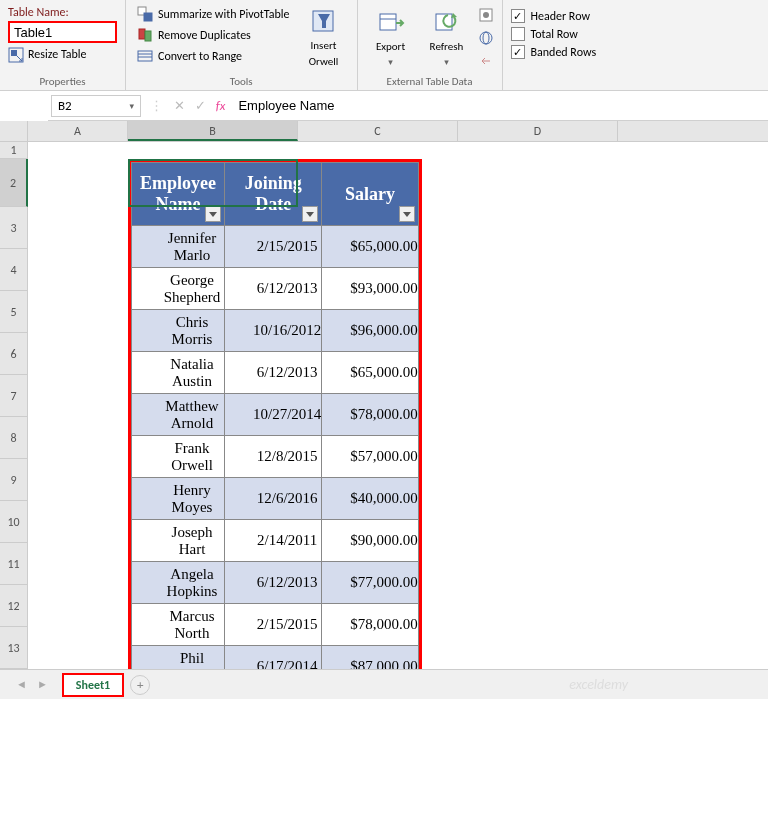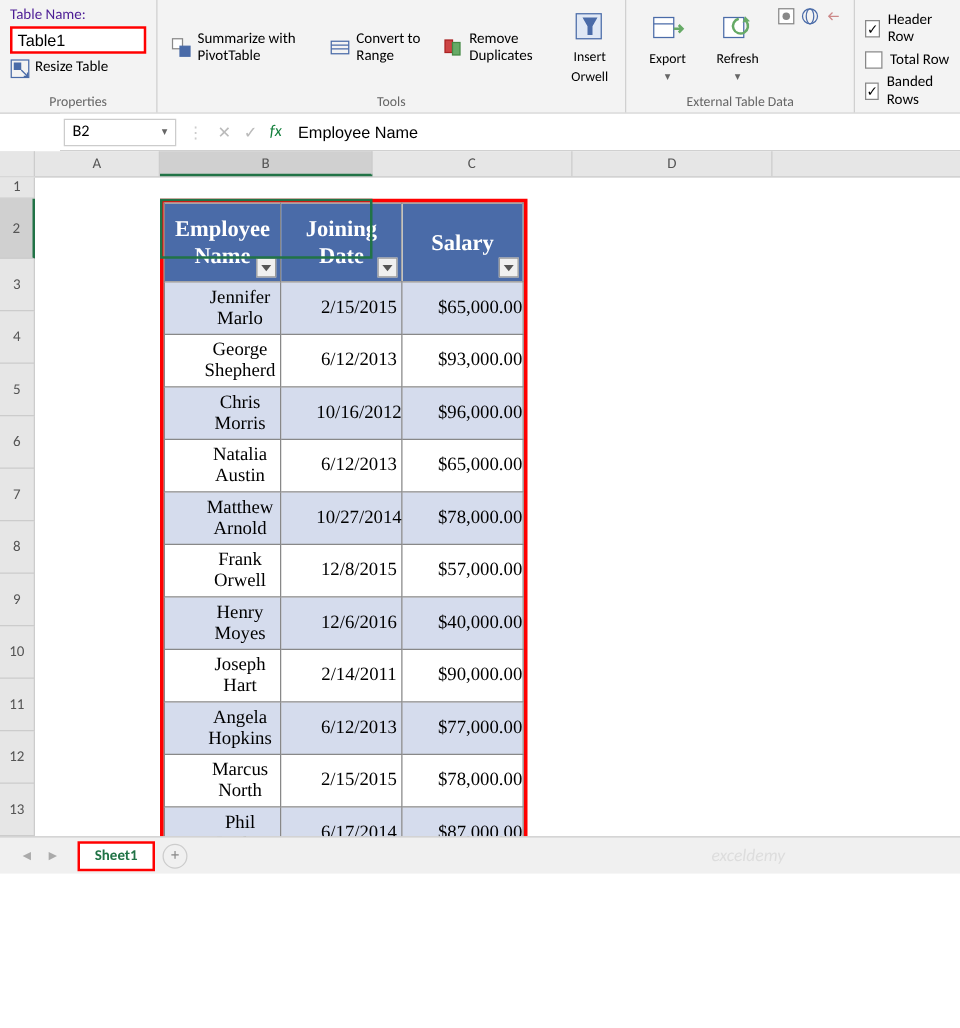--- a/index.html
+++ b/index.html
@@ -5,41 +5,41 @@
   * { box-sizing: border-box; margin: 0; padding: 0; }
   body { font-family: 'Segoe UI', Calibri, sans-serif; font-size: 13px; background: #fff; width: 768px; }
   
   
   .ribbon { display: flex; border-bottom: 1px solid #d0d0d0; background: #f3f3f3; }
   .rib-group { border-right: 1px solid #d0d0d0; padding: 5px 8px 2px 8px; display: flex; flex-direction: column; }
   .rib-group-label { text-align: center; font-size: 11px; color: #666; margin-top: 4px; }
   .rib-body { display: flex; gap: 6px; flex: 1; }
   
   .props-col { font-size: 12px; }
-  .table-name-label { color: #4c1d95; }
+  .table-name-label { color: #7f1d1d; }
   .table-name-input { border: 2px solid red; width: 109px; height: 22px; padding: 0 4px; font-size: 13px; margin: 2px 0; }
   .resize-row { display: flex; align-items: flex-start; gap: 4px; margin-top: 2px; }
   
-  .tools-col { display: flex; flex-direction: row; gap: 3px; font-size: 12px; }
+  .tools-col { display: flex; flex-direction: column; gap: 3px; font-size: 12px; }
   .tool-item { display: flex; align-items: center; gap: 5px; padding: 1px 3px; }
   
   .big-btn { display: flex; flex-direction: column; align-items: center; justify-content: center; width: 50px; font-size: 11px; text-align: center; gap: 3px; padding: 3px; }
   .big-btn .ico24 { width: 28px; height: 28px; }
   
   .check-col { display: flex; flex-direction: column; gap: 4px; font-size: 12px; padding-top: 4px; }
   .check-item { display: flex; align-items: center; gap: 6px; }
   
   .ico16 { width: 16px; height: 16px; display: inline-flex; align-items: center; justify-content: center; }
   .ico24 { width: 24px; height: 24px; display: inline-flex; align-items: center; justify-content: center; }
   
   
   .formula-row { display: flex; align-items: center; border-bottom: 1px solid #d0d0d0; height: 30px; background: #fff; margin-left: 48px; }
   .name-box { width: 90px; border: 1px solid #ccc; margin: 3px; height: 22px; padding: 2px 6px; background: #fff; display: flex; align-items: center; justify-content: space-between; }
   .fx-sep { color: #ccc; padding: 0 6px; }
-  .fx-btn { color: #15803d; padding: 0 5px; font-style: italic; }
+  .fx-btn { color: #ec4899; padding: 0 5px; font-style: italic; }
   .formula-input { flex: 1; border: none; padding: 0 8px; height: 22px; font-size: 13px; }
   .disabled-icon { color: #bbb; padding: 0 5px; }
   
   
   .grid-wrap { position: relative; }
   .col-headers { display: flex; border-bottom: 1px solid #ccc; background: #e6e6e6; }
   .row-header-spacer { width: 28px; border-right: 1px solid #ccc; background: #e6e6e6; height: 20px; }
   .col-h { border-right: 1px solid #ccc; text-align: center; color: #555; height: 20px; line-height: 20px; font-size: 12px; }
   .col-A { width: 100px; }
   .col-B { width: 170px; }
@@ -114,35 +114,35 @@
               <svg width="16" height="16">
                 <rect x="1" y="1" width="8" height="8" fill="#fff" stroke="#888"></rect>
                 <rect x="7" y="7" width="8" height="8" fill="#4a6ba8" stroke="#4a6ba8"></rect>
               </svg>
             </span>
           <span>Summarize with PivotTable</span>
         </div>
         <div class="tool-item">
           <span class="ico16">
               <svg width="16" height="16">
+                <rect x="2" y="2" width="6" height="10" fill="#c44" stroke="#a22"></rect>
+                <rect x="8" y="4" width="6" height="10" fill="#6a6" stroke="#484"></rect>
+              </svg>
+            </span>
+          <span>Remove Duplicates</span>
+        </div>
+        <div class="tool-item">
+          <span class="ico16">
+              <svg width="16" height="16">
                 <rect x="1" y="3" width="14" height="10" fill="none" stroke="#4a6ba8"></rect>
                 <line x1="1" y1="6" x2="15" y2="6" stroke="#4a6ba8"></line>
                 <line x1="1" y1="9" x2="15" y2="9" stroke="#4a6ba8"></line>
               </svg>
             </span>
           <span>Convert to Range</span>
-        </div>
-        <div class="tool-item">
-          <span class="ico16">
-              <svg width="16" height="16">
-                <rect x="2" y="2" width="6" height="10" fill="#c44" stroke="#a22"></rect>
-                <rect x="8" y="4" width="6" height="10" fill="#6a6" stroke="#484"></rect>
-              </svg>
-            </span>
-          <span>Remove Duplicates</span>
         </div>
       </div>
       <div class="big-btn">
         <span class="ico24">
             <svg width="28" height="28">
               <rect x="3" y="3" width="20" height="20" fill="#e0e8f5" stroke="#4a6ba8"></rect>
               <polygon points="8,6 20,6 16,13 16,20 12,20 12,13" fill="#4a6ba8"></polygon>
             </svg>
           </span>
         <span>Insert</span>

